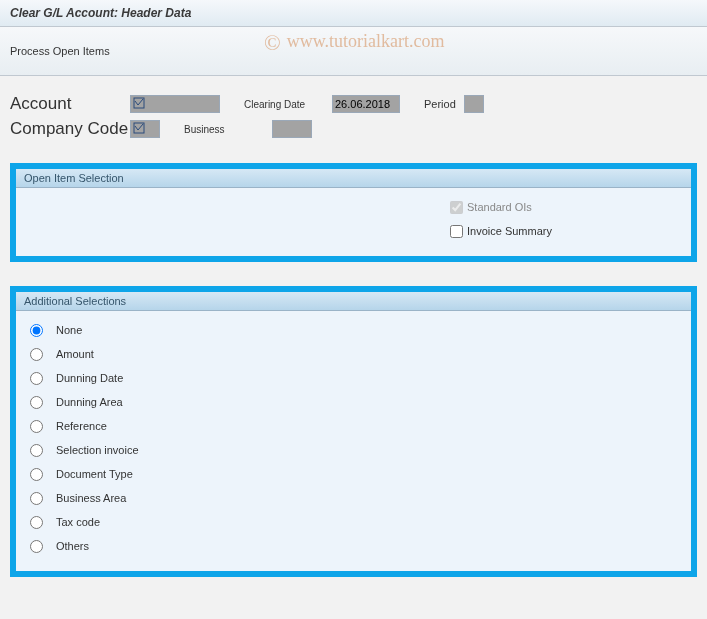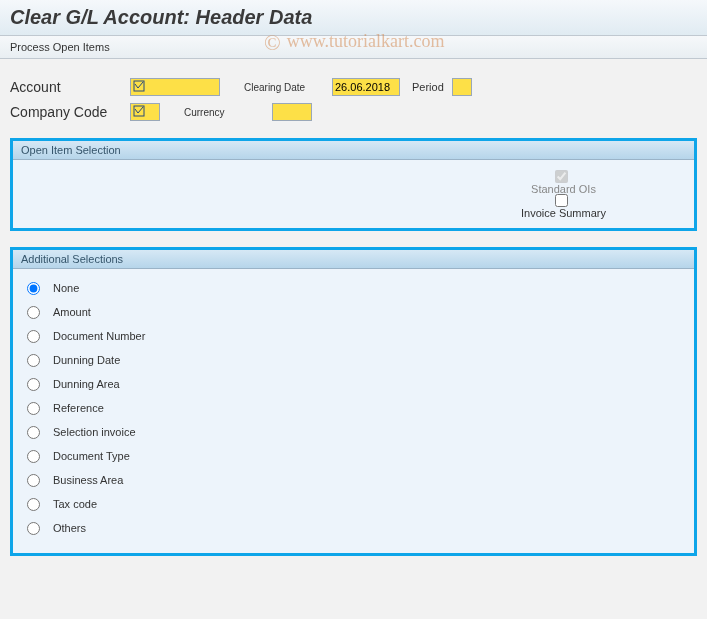--- a/index.html
+++ b/index.html
@@ -15,51 +15,51 @@
       height: 619px;
       position: relative;
       color: #333;
     }
     .title-bar {
       background: linear-gradient(to bottom, #f5f8fb 0%, #e0ebf2 100%);
       border-bottom: 1px solid #c0c8d0;
       padding: 6px 10px;
       font-weight: bold;
       font-style: italic;
-      font-size: 20px;
+      font-size: 12px;
       color: #3a3a3a;
     }
     .toolbar {
       background: linear-gradient(to bottom, #f6f8fa 0%, #e8eef2 100%);
       border-bottom: 1px solid #c0c8d0;
-      padding: 5px 10px;
+      padding: 18px 10px;
       font-size: 11px;
       color: #333;
     }
     .content {
       padding: 18px 10px 10px 10px;
     }
     .form-row {
       display: flex;
       align-items: center;
       margin-bottom: 5px;
       height: 20px;
     }
     .label {
       width: 120px;
-      font-size: 14px;
+      font-size: 17px;
       color: #333;
     }
     .input-wrap {
       position: relative;
     }
     input[type="text"] {
       height: 18px;
       border: 1px solid #9aa8b8;
-      background: #fde047;
+      background: #a3a3a3;
       font-size: 11px;
       padding: 0 2px;
       vertical-align: middle;
     }
     .input-account { width: 90px; }
     .input-company { width: 30px; }
     .input-date { width: 68px; }
     .input-period { width: 20px; }
     .input-currency { width: 40px; }
     .vhelp-icon {
@@ -70,45 +70,44 @@
       height: 12px;
       pointer-events: none;
     }
     .second-label {
       width: 88px;
       margin-left: 24px;
       font-size: 10px;
     }
     .third-label {
       width: 40px;
-      margin-left: 12px;
+      margin-left: 24px;
       font-size: 11px;
     }
     .group-box {
-      margin-top: 16px;
-      border: 3px solid #0ea5e9;
+      margin-top: 24px;
+      border: 6px solid #0ea5e9;
       background: #edf4fb;
     }
     .group-title {
       background: linear-gradient(to bottom, #d6e8f5 0%, #b6d5ea 100%);
       border-bottom: 1px solid #9ab3c7;
       font-size: 11px;
       color: #35556b;
       padding: 3px 8px;
     }
     .group-body {
       padding: 10px 14px;
     }
     .check-row {
       display: flex;
       align-items: center;
       margin-left: 420px;
       margin-bottom: 6px;
       height: 18px;
-      flex-direction: column;
     }
     .check-row input[type="checkbox"] {
       width: 13px;
       height: 13px;
       margin-right: 4px;
     }
     .check-label {
       font-size: 11px;
     }
     .disabled-label {
@@ -177,21 +176,21 @@
 
   <div class="form-row">
     <span class="label">Company Code</span>
     <span class="input-wrap">
       <input type="text" class="input-company" value="" style="">
       <svg class="vhelp-icon" viewBox="0 0 12 12">
           <rect x="1" y="1" width="10" height="10" fill="none" stroke="#2a4a7a" stroke-width="1"></rect>
           <path d="M2 4 L5 8 L10 2" fill="none" stroke="#2a4a7a" stroke-width="1"></path>
         </svg>
     </span>
-    <span class="second-label">Currency</span>
+    <span class="second-label">Business</span>
     <input type="text" class="input-currency" value="" style="">
   </div>
 
   <div class="group-box">
     <div class="group-title">Open Item Selection</div>
     <div class="group-body">
       <div class="check-row">
         <input type="checkbox" checked="" disabled="" style="">
         <span class="check-label disabled-label">Standard OIs</span>
       </div>
@@ -208,24 +207,20 @@
         <div class="radio-row">
           <input type="radio" name="addsel" checked="" style="">
           <span class="radio-label">None</span>
         </div>
         <div class="radio-row">
           <input type="radio" name="addsel" style="">
           <span class="radio-label">Amount</span>
         </div>
         <div class="radio-row">
           <input type="radio" name="addsel" style="">
-          <span class="radio-label">Document Number</span>
-        </div>
-        <div class="radio-row">
-          <input type="radio" name="addsel" style="">
           <span class="radio-label">Dunning Date</span>
         </div>
         <div class="radio-row">
           <input type="radio" name="addsel" style="">
           <span class="radio-label">Dunning Area</span>
         </div>
         <div class="radio-row">
           <input type="radio" name="addsel" style="">
           <span class="radio-label">Reference</span>
         </div>

